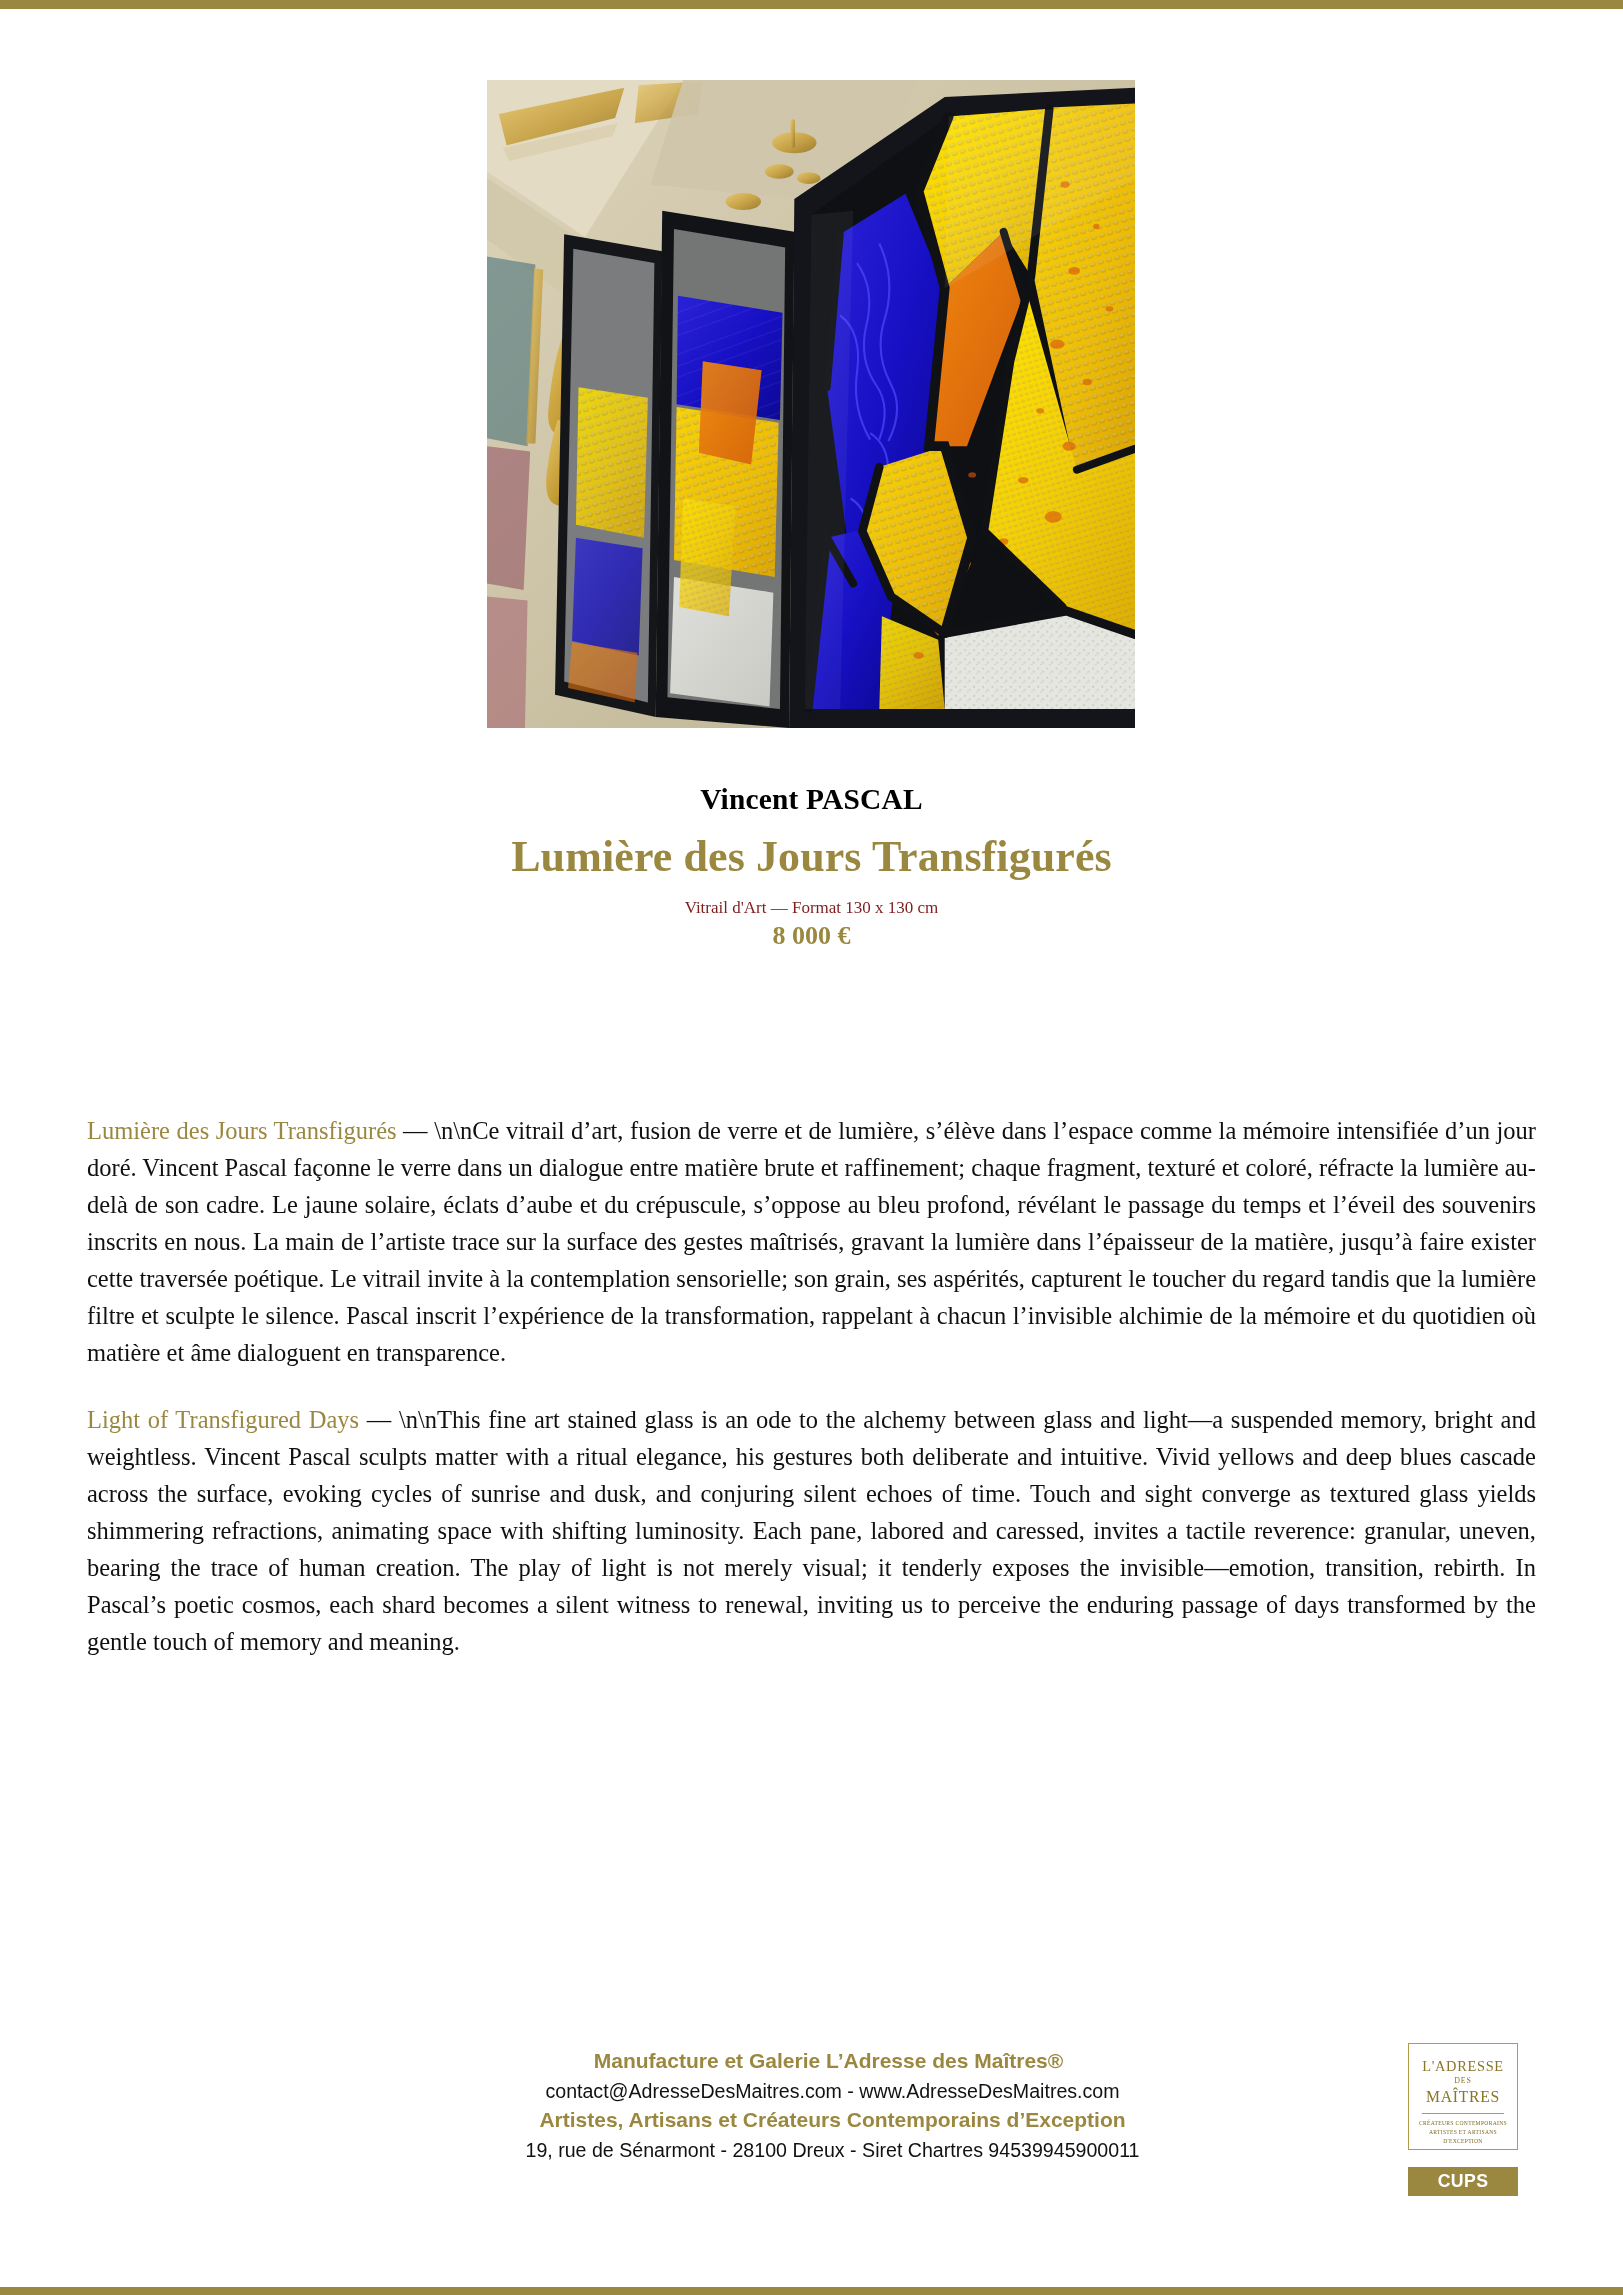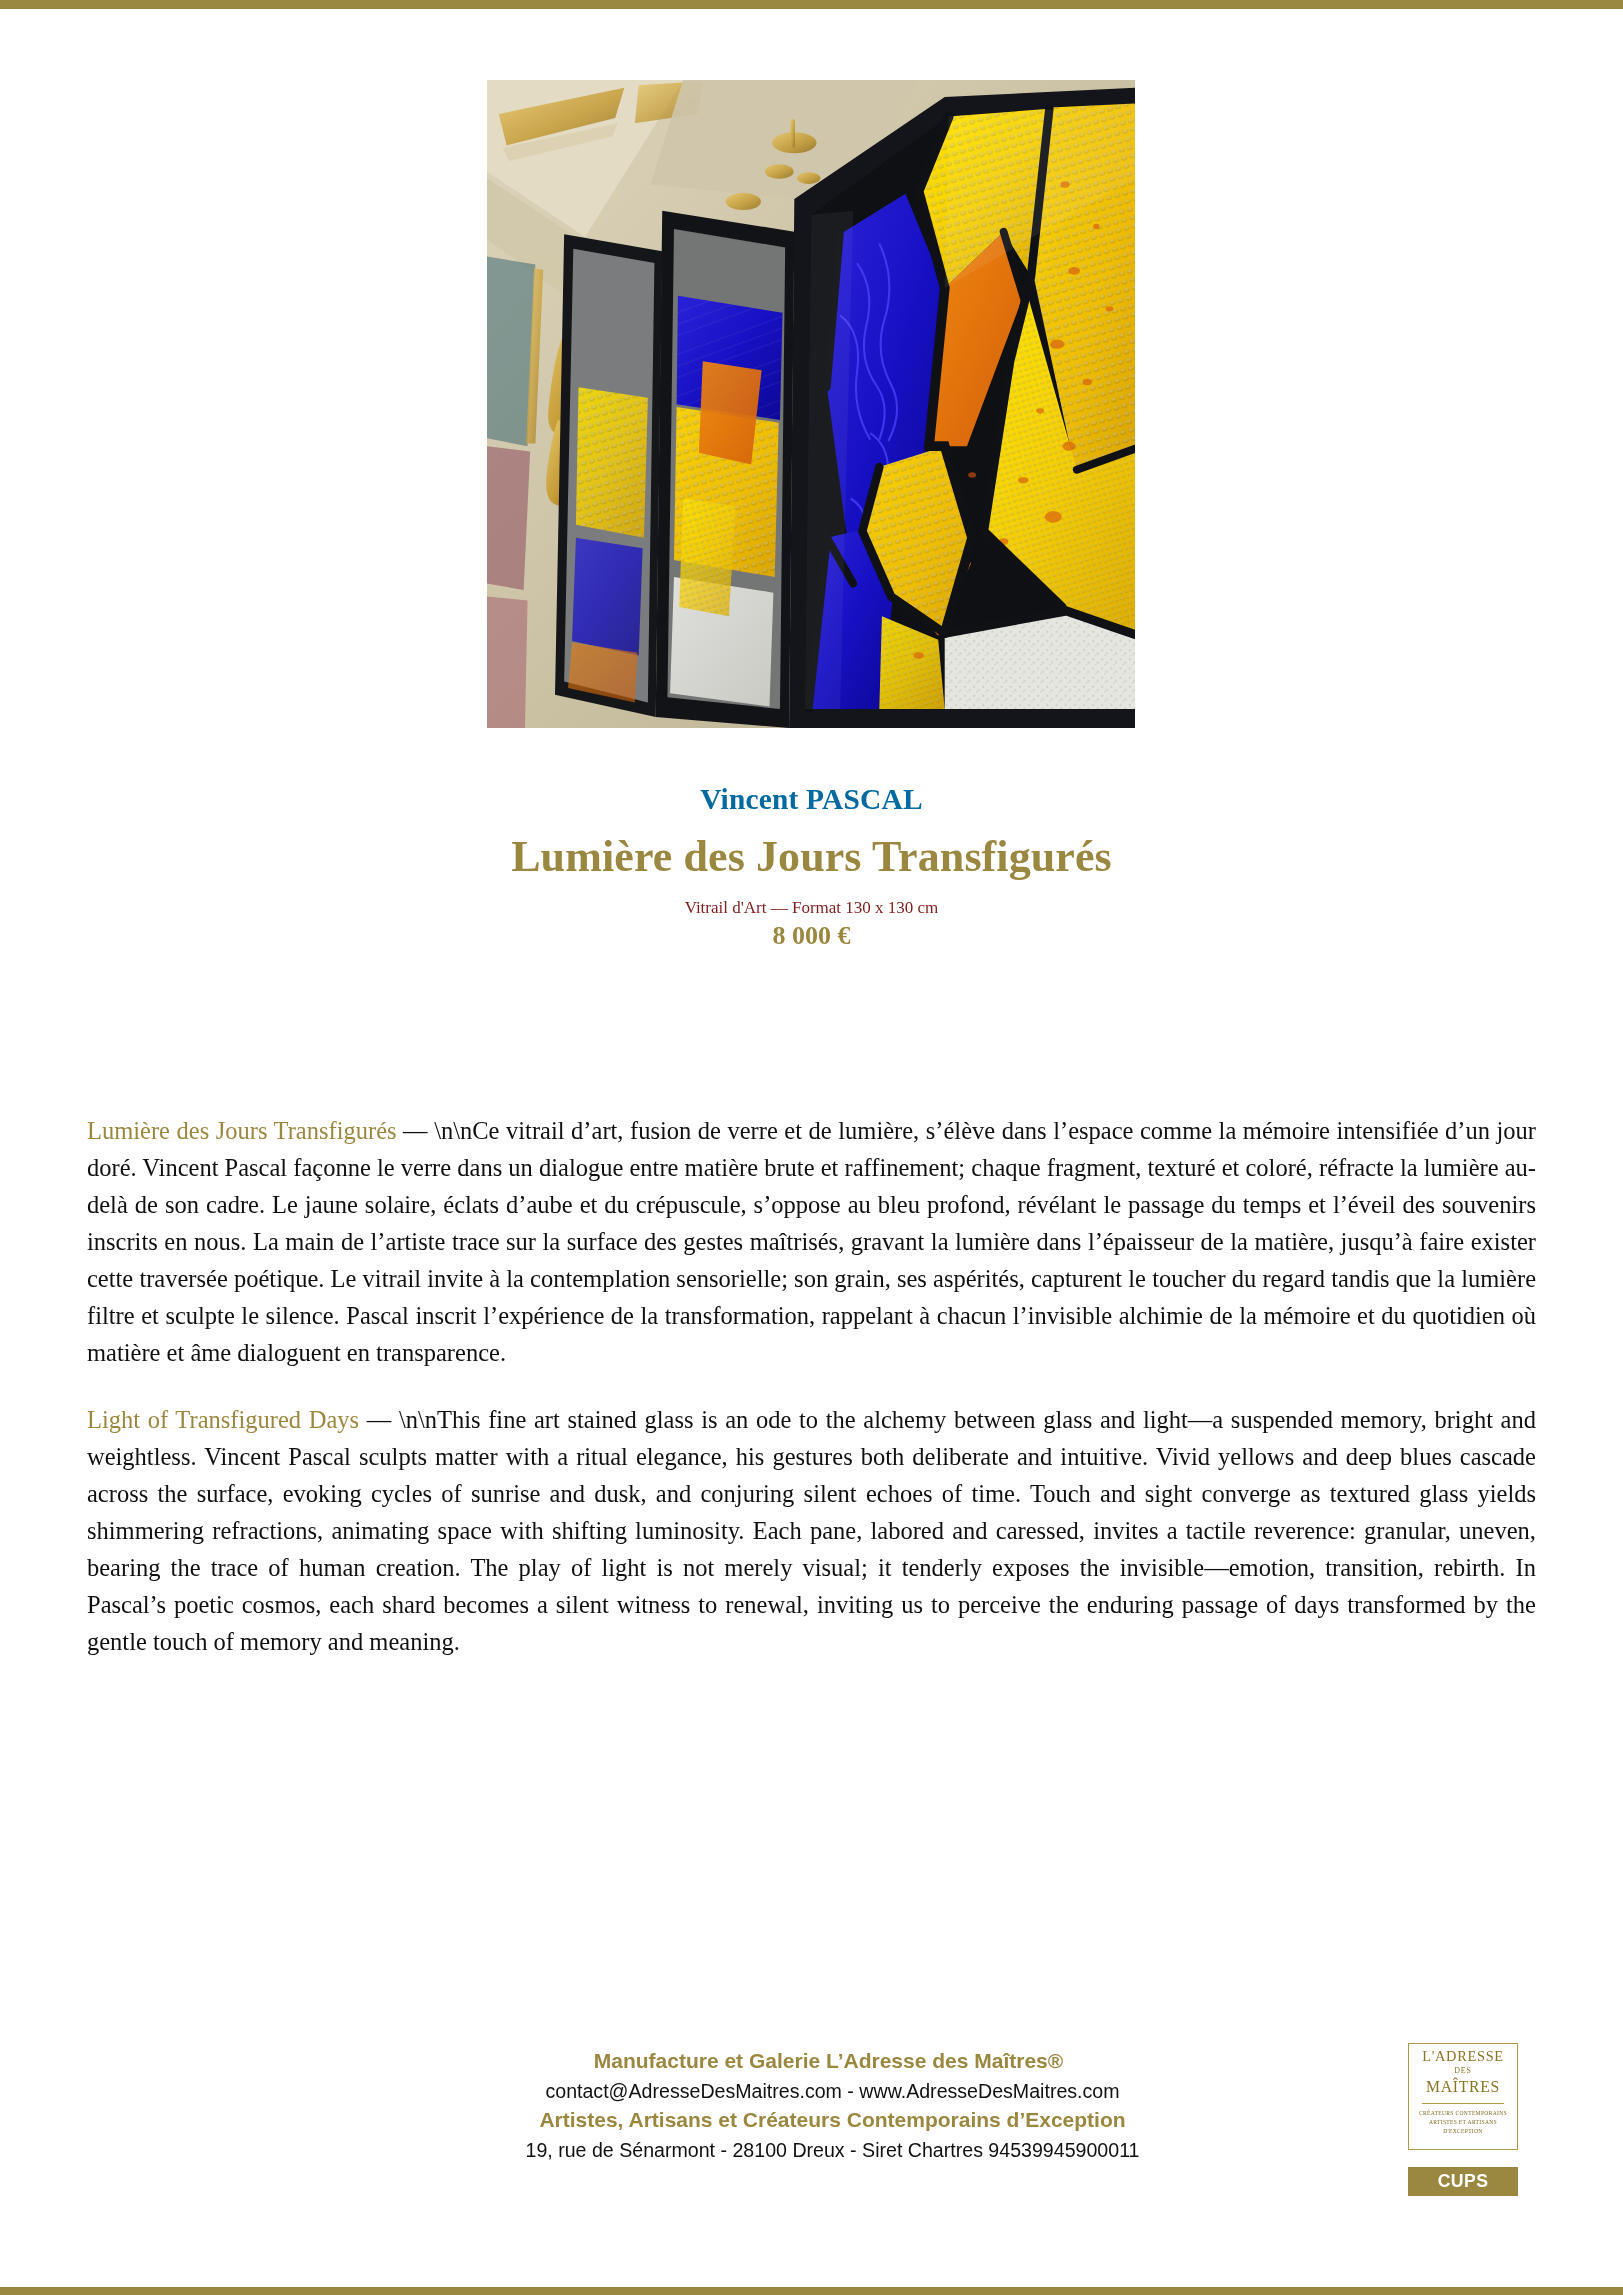--- a/index.html
+++ b/index.html
@@ -52,21 +52,21 @@
     position: absolute;
     left: 0;
     top: 783px;
     width: 1623px;
     text-align: center;
   }
   .artist-name {
     font-size: 29.4px;
     font-weight: bold;
     letter-spacing: 0.2px;
-    color: #0369a1;
+    color: #000000;
     line-height: 1.15;
     margin: 0;
   }
   .artwork-title {
     font-size: 44px;
     font-weight: bold;
     color: #9b8840;
     line-height: 1.2;
     margin: 14.4px 0 0 0;
     letter-spacing: 0.1px;
@@ -133,21 +133,21 @@
     left: 1408px;
     top: 2043px;
     width: 110px;
     height: 107px;
     border: 1.3px solid #b39a47;
     background: #ffffff;
     box-sizing: border-box;
     text-align: center;
     font-family: "Liberation Serif", "DejaVu Serif", serif;
     color: #8a7526;
-    padding-top: 4px;
+    padding-top: 14px;
   }
   .logo-l1 {
     font-size: 14.4px;
     letter-spacing: 0.7px;
     line-height: 1.12;
   }
   .logo-l2 {
     font-size: 7.9px;
     letter-spacing: 0.8px;
     line-height: 1.8;

